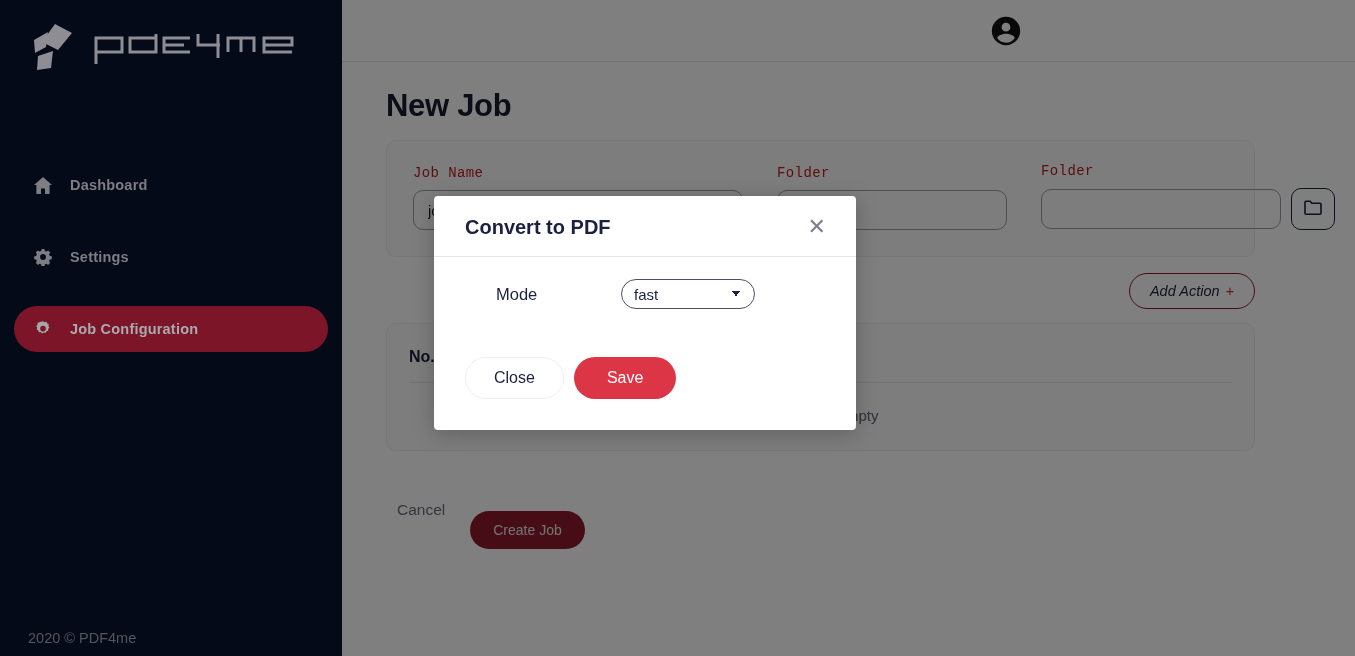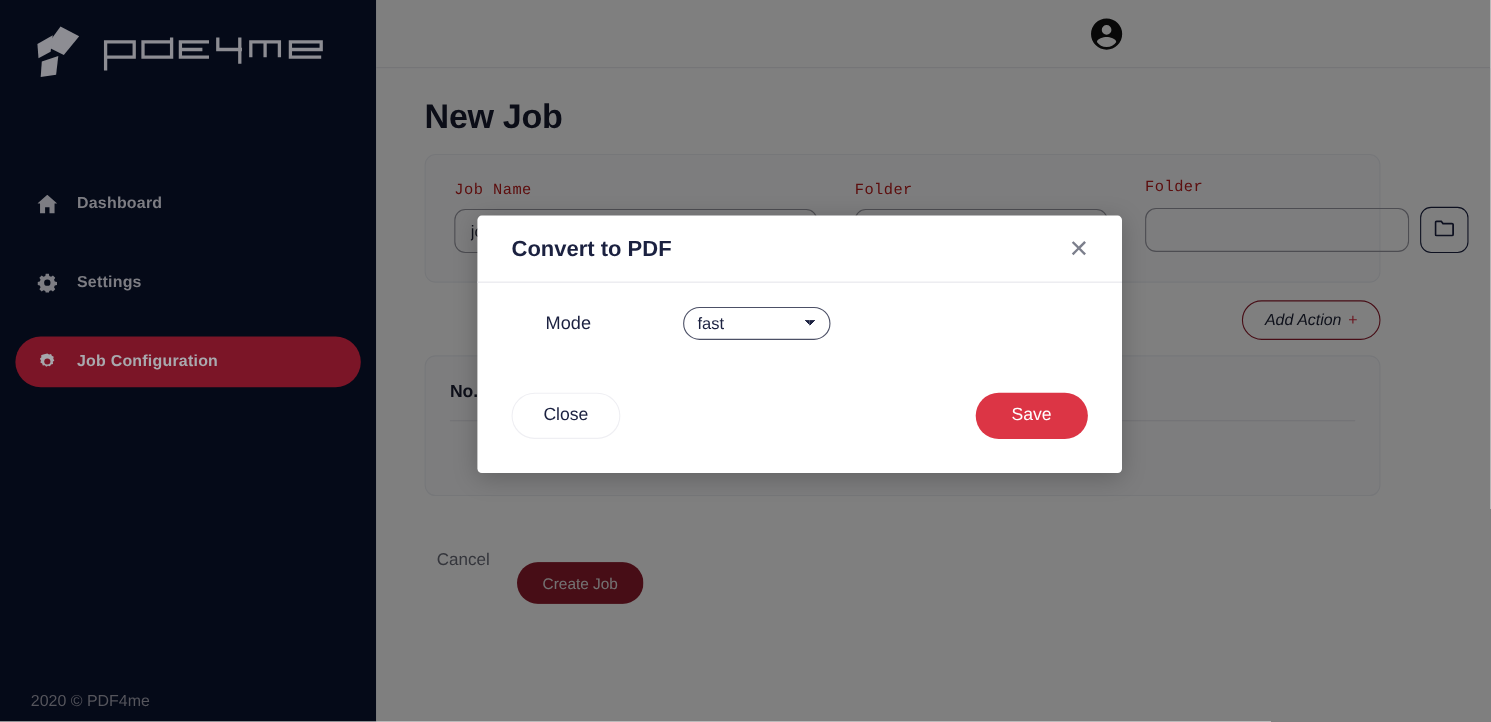--- a/index.html
+++ b/index.html
@@ -213,21 +213,21 @@
     left: 342px; top: 0;
     width: 1013px; height: 656px;
     background: rgba(0,0,0,0.5);
     z-index: 5;
   }
 
   
   .modal {
     position: absolute;
     left: 434px; top: 196px;
-    width: 586px;
+    width: 422px;
     background: #ffffff;
     border-radius: 4px;
     z-index: 10;
     box-shadow: 0 4px 22px rgba(0,0,0,.22);
   }
   .modal-header {
     display: flex;
     align-items: center;
     justify-content: space-between;
     padding: 18px 24px 16px 31px;
@@ -276,21 +276,21 @@
       linear-gradient(45deg, transparent 50%, #1b2140 50%),
       linear-gradient(135deg, #1b2140 50%, transparent 50%);
     background-position:
       calc(100% - 18px) calc(50% - 1px),
       calc(100% - 13px) calc(50% - 1px);
     background-size: 5px 5px, 5px 5px;
     background-repeat: no-repeat;
   }
   .modal-footer {
     display: flex;
-    justify-content: space-between;
+    justify-content: flex-start;
     align-items: center;
     gap: 10px;
     padding: 18px 31px 31px 31px;
   }
   .btn-close-modal {
     border: 1px solid #efeff3;
     border-radius: 22px;
     background: #ffffff;
     color: #1b2140;
     font-size: 16px;

